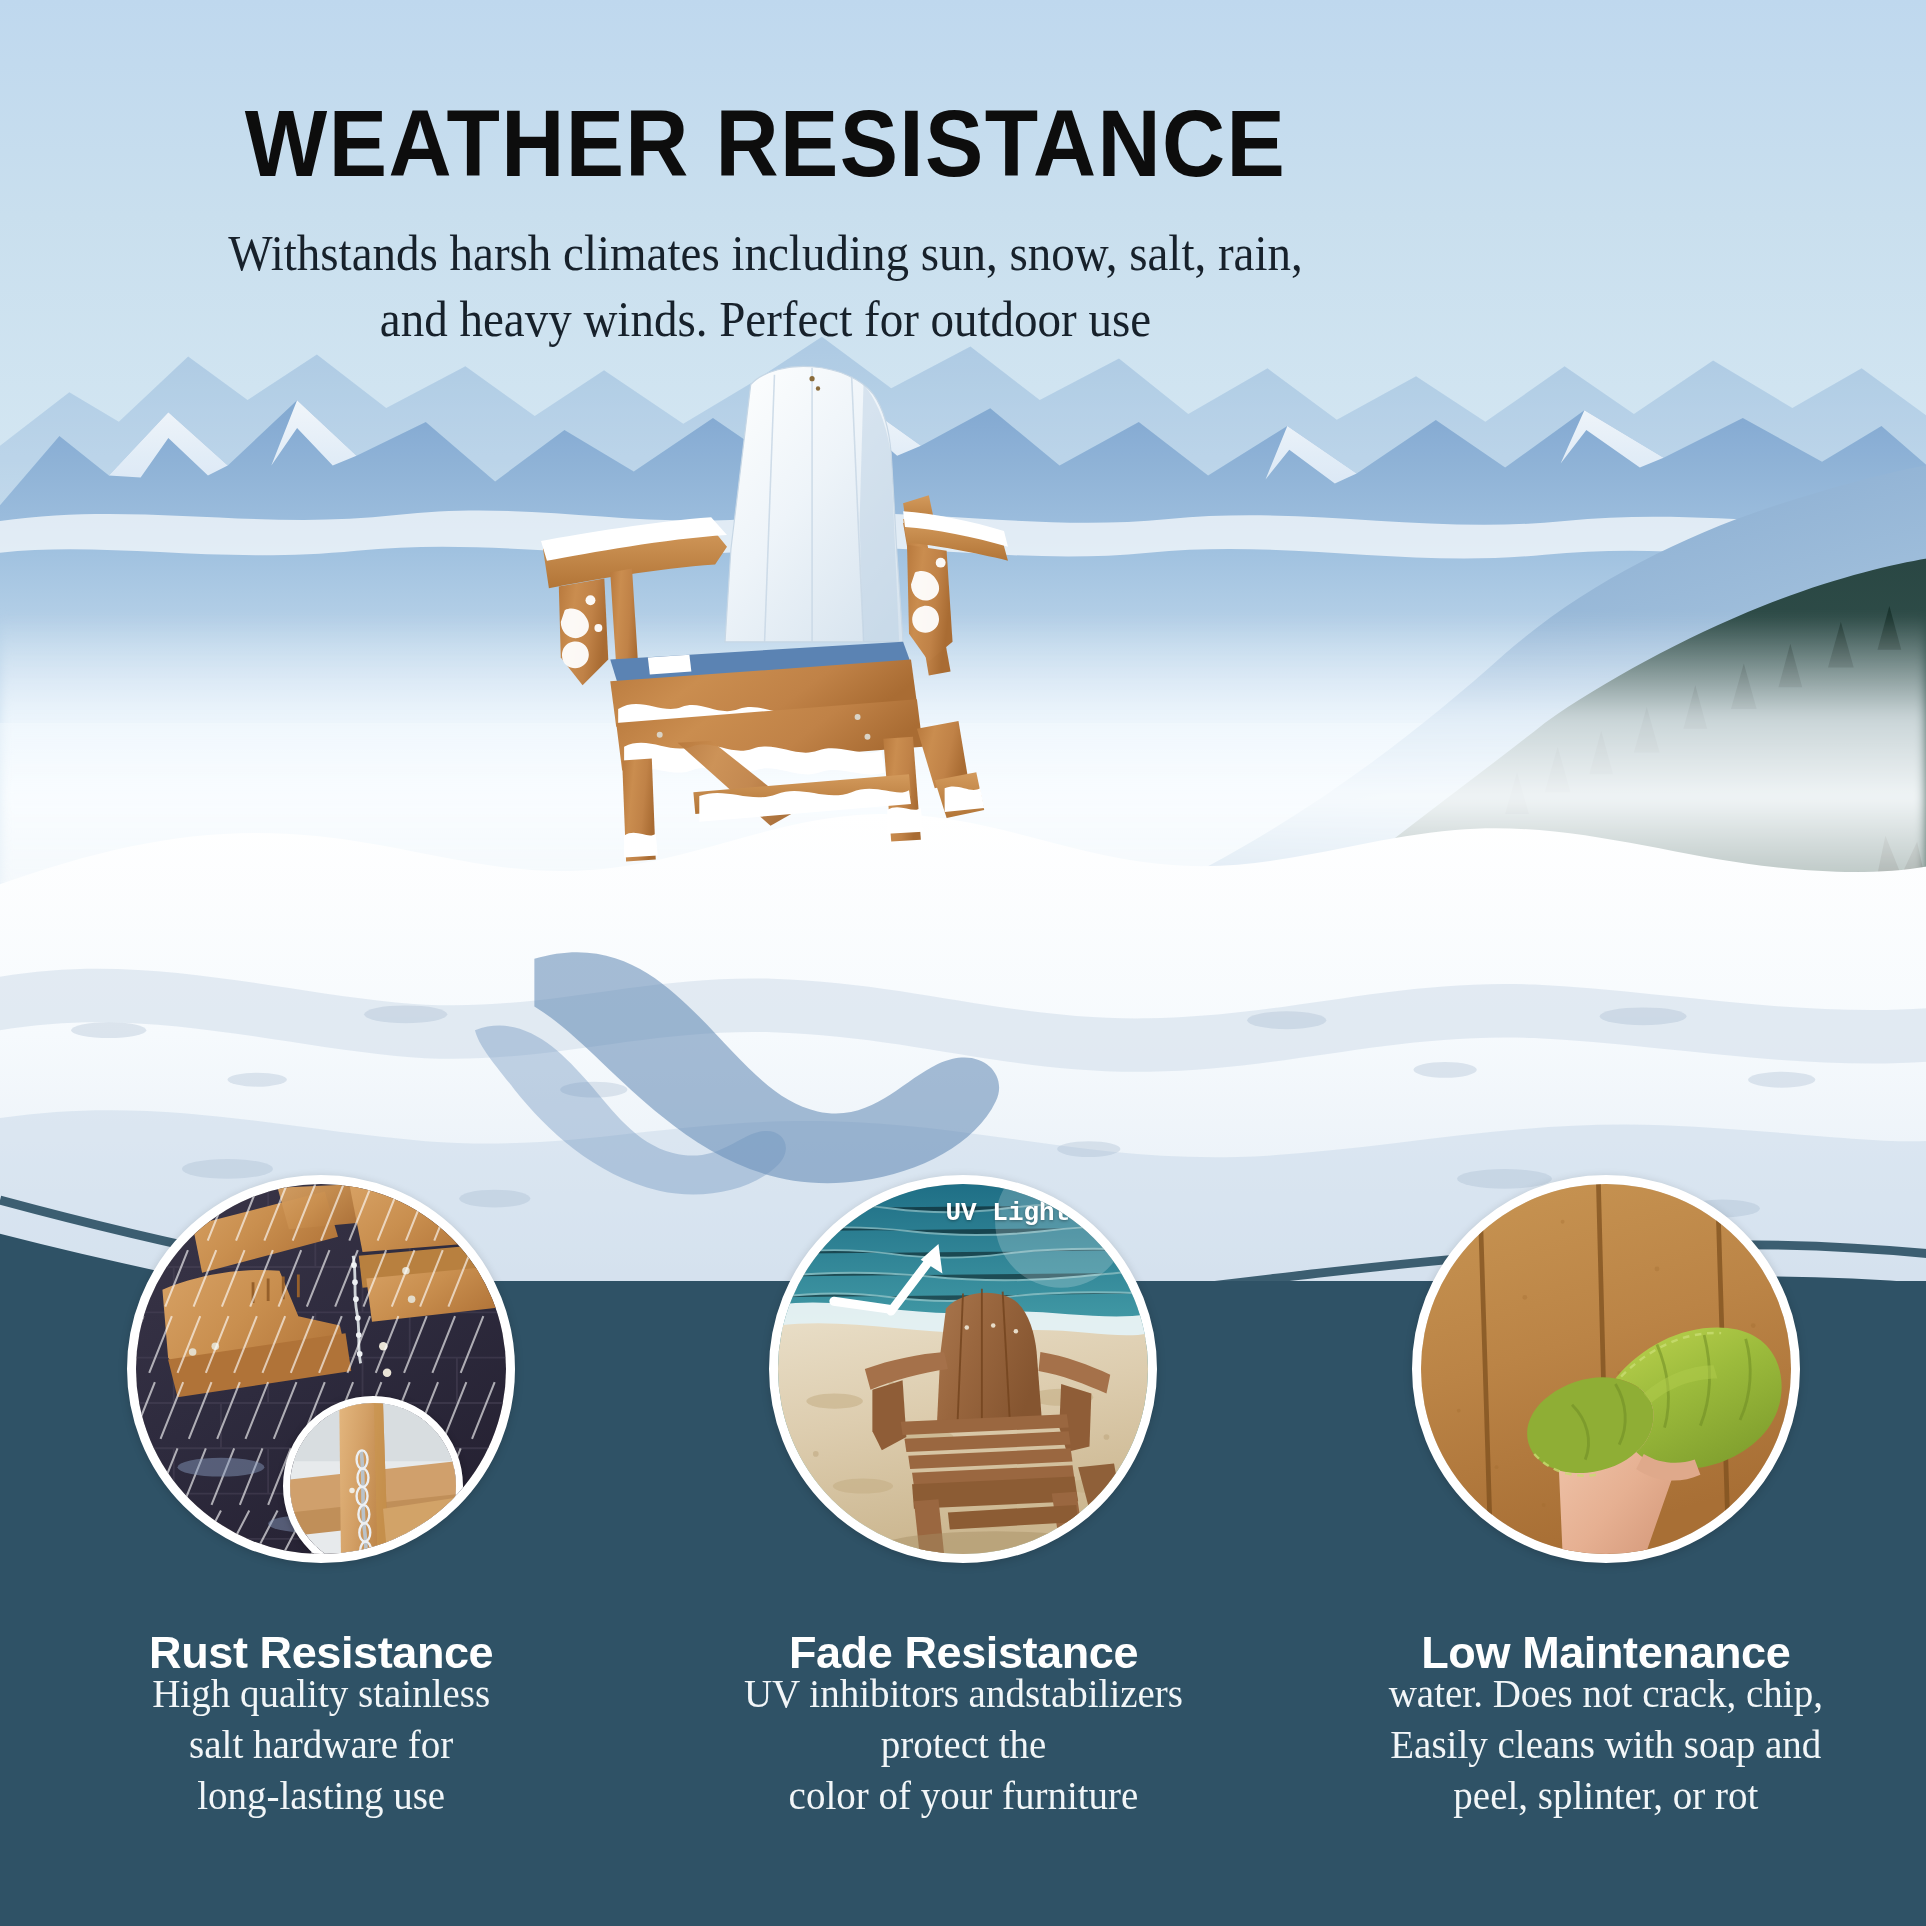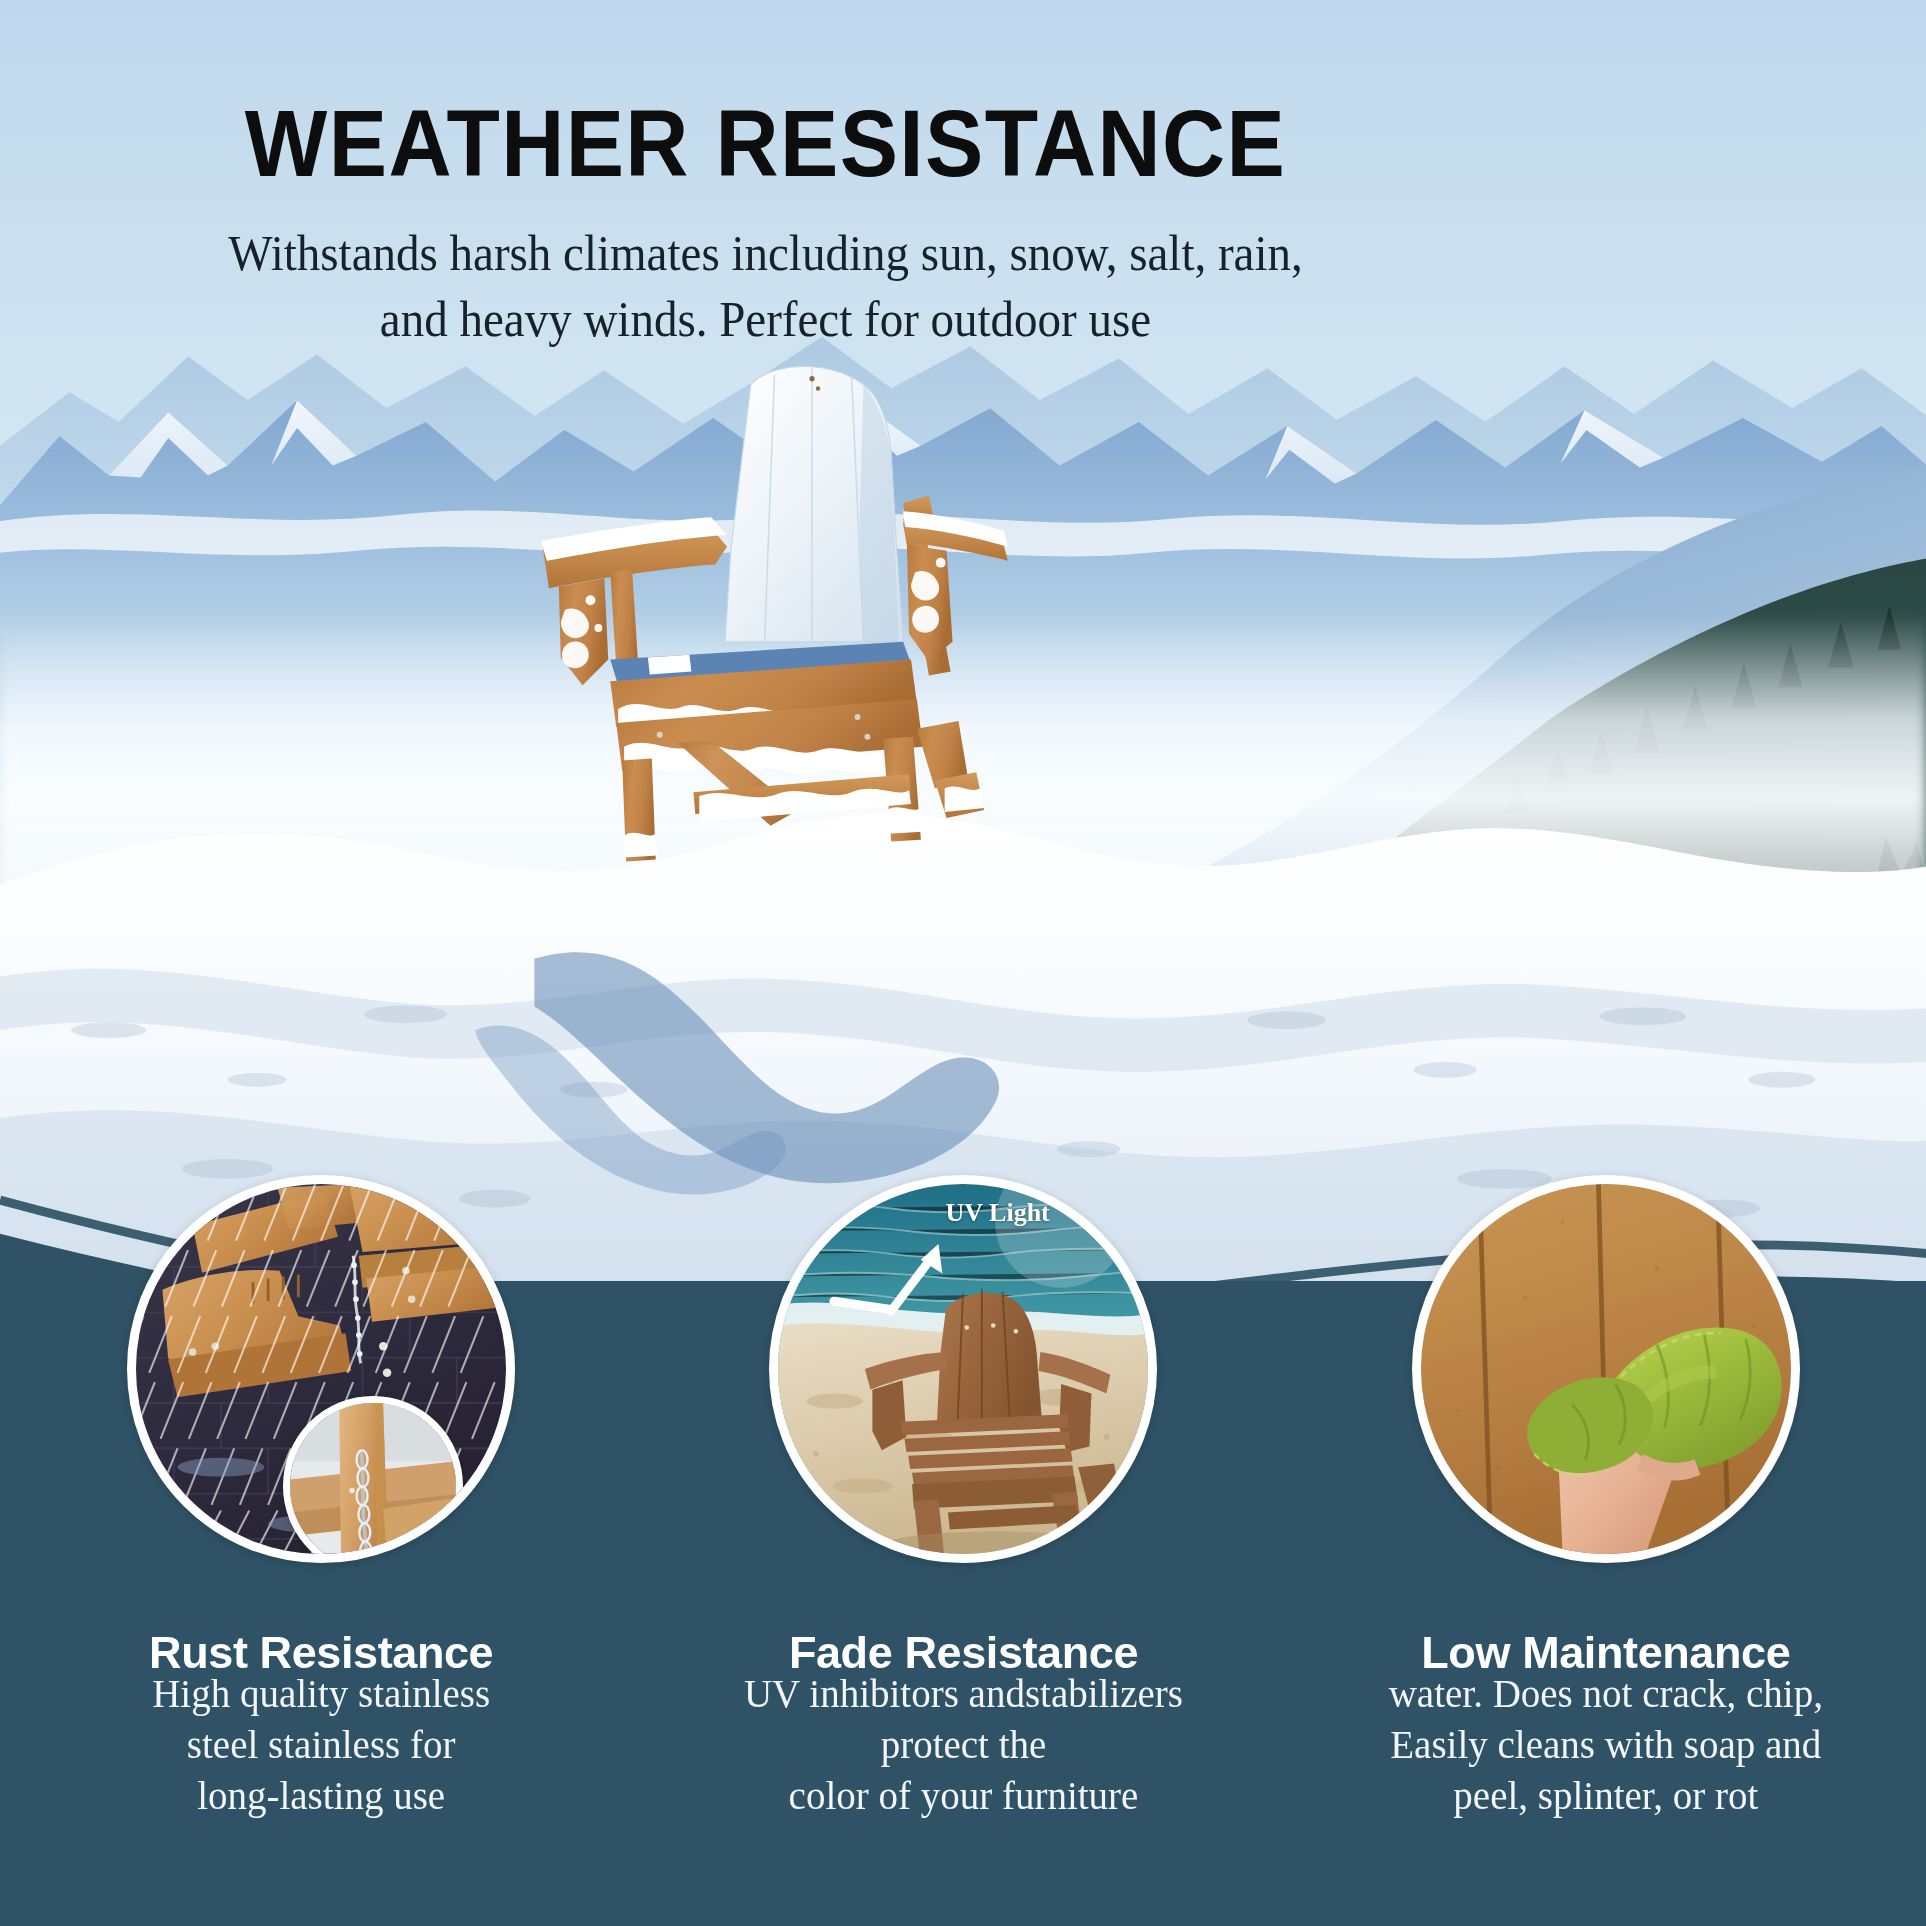--- a/index.html
+++ b/index.html
@@ -125,21 +125,21 @@
     position:absolute; left:147px; top:212px;
     width:180px; height:180px; border-radius:50%;
     border:7px solid #ffffff; overflow:hidden;
     box-shadow:0 1px 6px rgba(0,0,0,.25);
   }
   .inset svg { display:block; width:100%; height:100%; }
 
   
   .uvlabel {
     position:absolute; left:50%; top:14px; transform:translateX(-18px);
-    font-family:Liberation Serif, serif;
+    font-family:Liberation Mono, monospace;
     font-weight:700; font-size:26px; color:#ffffff;
     text-shadow:0 1px 3px rgba(0,0,0,.35);
     white-space:nowrap; z-index:4;
   }
   .uvarrow { position:absolute; left:40px; top:42px; width:158px; height:109px; z-index:3; }
   .uvarrow svg{display:block;width:100%;height:100%}
 </style>
 </head>
 <body>
 
@@ -497,21 +497,21 @@
               <ellipse cx="82" cy="142" rx="6" ry="10"></ellipse>
                 <ellipse cx="83" cy="162" rx="6" ry="10"></ellipse>
             </g>
             <circle cx="68" cy="96" r="3" fill="#f0ece2"></circle>
           </svg>
         </div>
       </div>
       <div class="ftitle">Rust Resistance</div>
       <div class="fbody">
         <span>High quality stainless</span>
-        <span>steel stainless for</span>
+        <span>salt hardware for</span>
         <span>long-lasting use</span>
       </div>
     </div>
 
     <div class="feature">
       <div class="circle">
         <div class="art">
           <svg viewBox="0 0 392 392" preserveAspectRatio="xMidYMid slice">
             <defs>
               <linearGradient id="seag" x1="0" y1="0" x2="0" y2="1">

